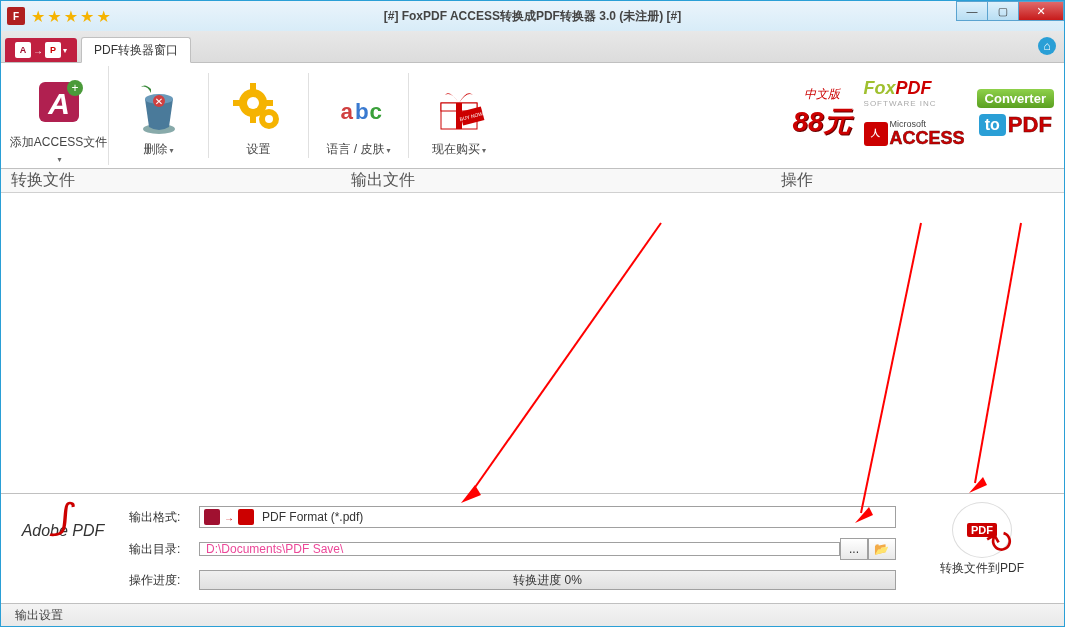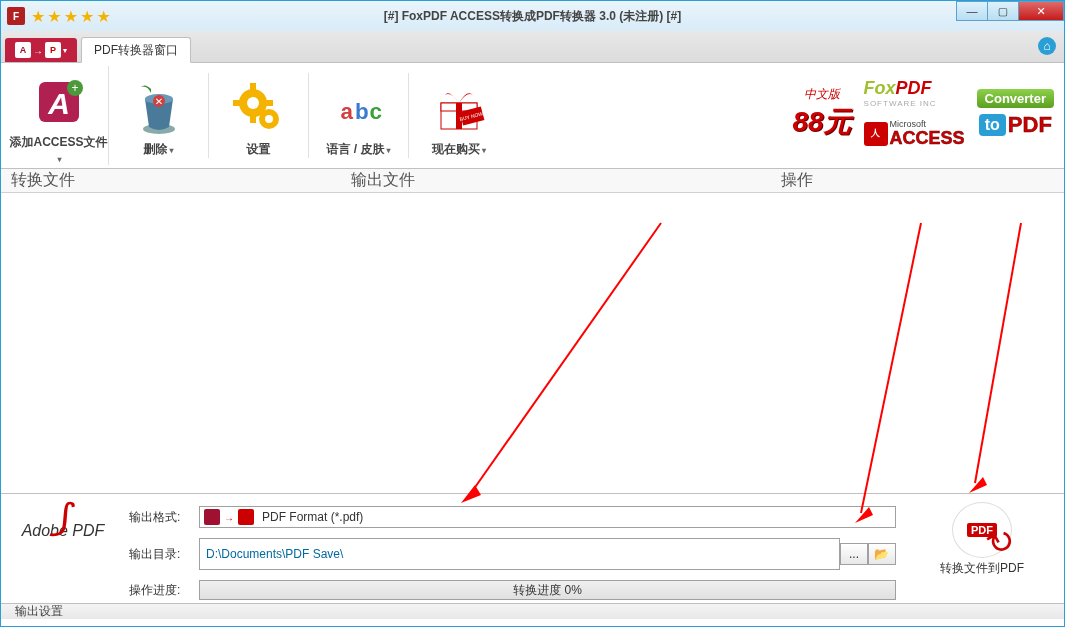--- a/index.html
+++ b/index.html
@@ -15,21 +15,21 @@
 .tabstrip { height: 32px; background: linear-gradient(#e8e8e8,#dcdcdc); display: flex; align-items: flex-end; padding: 0 4px; position: relative; border-bottom: 1px solid #c0c0c0; }
 .tabstrip .mini-tab { width: 72px; height: 24px; background: #c02040; margin-right: 4px; display: flex; align-items: center; justify-content: center; gap: 2px; border-radius: 3px 3px 0 0; }
 .mini-tab .mini-ico { width: 16px; height: 16px; background: #fff; border-radius: 2px; font-size: 9px; display: flex; align-items: center; justify-content: center; color: #a01030; font-weight: bold; }
 .mini-tab .arrow { color: #fff; font-size: 10px; }
 .tab { height: 26px; padding: 0 12px; background: #fff; border: 1px solid #c0c0c0; border-bottom: 1px solid #fff; display: flex; align-items: center; border-radius: 3px 3px 0 0; margin-bottom: -1px; }
 .help-icon { position: absolute; right: 8px; top: 6px; width: 18px; height: 18px; border-radius: 50%; background: #2a9fd6; color: #fff; display: flex; align-items: center; justify-content: center; font-size: 12px; font-weight: bold; }
 .ribbon { height: 106px; border-bottom: 1px solid #c0c0c0; display: flex; align-items: center; padding: 0 8px; gap: 0; position: relative; }
 .ribbon-group { width: 100px; text-align: center; }
 .ribbon-group.sep { border-right: 1px solid #e0e0e0; }
 .ribbon-ico { width: 56px; height: 56px; margin: 8px auto 4px; display: flex; align-items: center; justify-content: center; }
-.ribbon-label { font-size: 12px; color: #444; font-weight: bold; }
+.ribbon-label { font-size: 12px; color: #444; }
 .drop { font-size: 8px; color: #666; margin-left: 2px; }
 .right-logos { position: absolute; right: 10px; top: 16px; display: flex; align-items: center; gap: 12px; }
 .logo-88 { font-family: Arial; text-align: center; }
 .logo-88 .cn { color: #c00; font-size: 12px; font-style: italic; }
 .logo-88 .big { color: #c00; font-size: 28px; font-weight: bold; font-style: italic; text-shadow: 1px 1px #600; }
 .logo-fox { color: #888; font-size: 11px; text-align: left; line-height: 1; }
 .logo-fox .fox { color: #a0c030; font-size: 18px; font-style: italic; font-weight: bold; }
 .logo-fox .pdf { color: #c00; font-size: 18px; font-style: italic; font-weight: bold; }
 .logo-access { display: flex; align-items: center; gap: 2px; }
 .logo-access .pdf-badge { width: 24px; height: 24px; background: #c00; color: #fff; font-size: 9px; font-weight: bold; display: flex; align-items: center; justify-content: center; border-radius: 3px; }
@@ -47,28 +47,28 @@
 .list-area { height: 300px; position: relative; background: #fff; }
 .bottom-panel { border-top: 1px solid #c0c0c0; padding: 8px 12px 4px; display: flex; align-items: flex-start; gap: 16px; height: 110px; }
 .adobe-logo { width: 100px; text-align: center; font-style: italic; font-family: "Times New Roman"; font-size: 16px; position: relative; padding-top: 20px;}
 .adobe-logo .swoosh { color:#c00; font-size: 40px; position: absolute; left: 40px; top: -8px; transform: rotate(10deg); }
 .form-area { flex: 1; padding-top: 4px;}
 .form-row { display: flex; align-items: center; margin-bottom: 10px; }
 .form-row label { width: 70px; color: #333; }
 .format-select { flex: 1; height: 22px; border: 1px solid #a0a0a0; background: #fff; display: flex; align-items: center; padding: 0 4px; gap: 4px; }
 .format-select .mini { width: 16px; height: 16px; background: #a01030; border-radius: 2px; }
 .format-select .mini.p { background: #c00; }
-.dir-input { flex: 1; height: 32px; border: 1px solid #a0a0a0; padding: 0 6px; display: flex; align-items: center; color: #0369a1; }
+.dir-input { flex: 1; height: 14px; border: 1px solid #a0a0a0; padding: 0 6px; display: flex; align-items: center; color: #ec4899; }
 .icon-btn { width: 28px; height: 22px; border: 1px solid #a0a0a0; background: linear-gradient(#fff,#e8e8e8); display: flex; align-items: center; justify-content: center; }
 .progress-bar { flex: 1; height: 20px; border: 1px solid #a0a0a0; background: linear-gradient(#f0f0f0,#e0e0e0); display: flex; align-items: center; justify-content: center; color: #333; }
 .convert-btn { width: 140px; text-align: center; cursor: pointer; }
 .convert-btn .pdf-doc { width: 60px; height: 56px; margin: 0 auto 2px; position: relative; background:#fff; border:1px solid #ddd; border-radius:50%; display:flex; align-items:center; justify-content:center;}
 .convert-btn .pdf-doc .lbl{ background:#c00; color:#fff; font-size:11px; font-weight:bold; padding:1px 4px; border-radius:2px;}
 .convert-btn .pdf-doc .sw{ position:absolute; right:-4px; bottom:-4px; color:#c00; font-size:32px; transform:rotate(-30deg);}
-.statusbar { height: 16px; background: linear-gradient(#f4f4f4,#e8e8e8); border-top: 1px solid #c0c0c0; display: flex; align-items: center; justify-content: space-between; padding: 0 900px 0 14px; color: #444; }
+.statusbar { height: 24px; background: linear-gradient(#f4f4f4,#e8e8e8); border-top: 1px solid #c0c0c0; display: flex; align-items: center; justify-content: space-between; padding: 0 900px 0 14px; color: #444; }
 svg.rarrow { position: absolute; pointer-events: none; }
 </style>
 </head>
 <body>
 
 <div class="titlebar">
   <div class="app-icon">F</div>
   <div class="stars">
     <span class="star">★</span>
     <span class="star">★</span>

